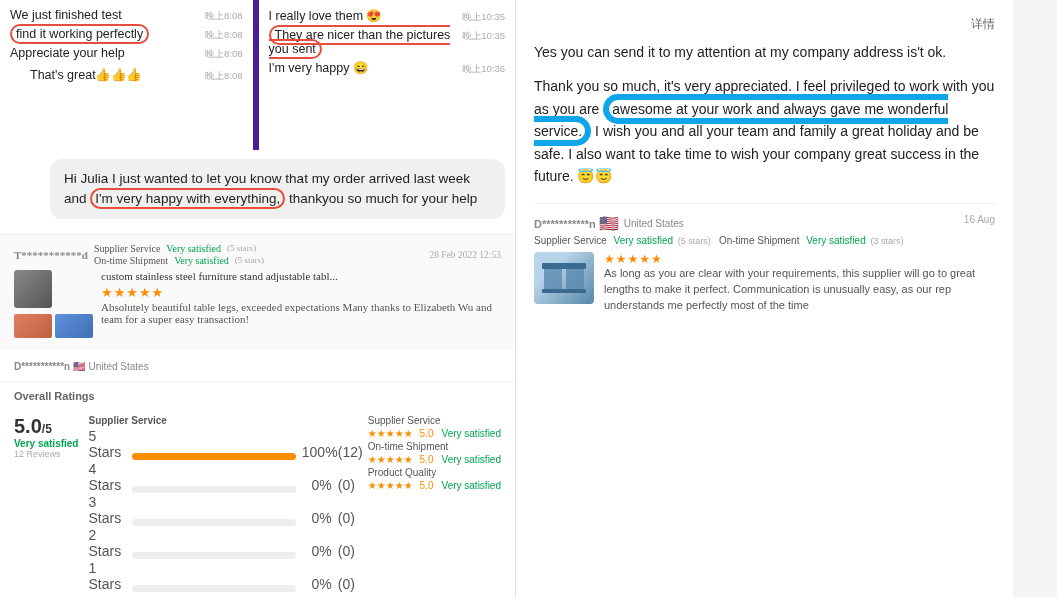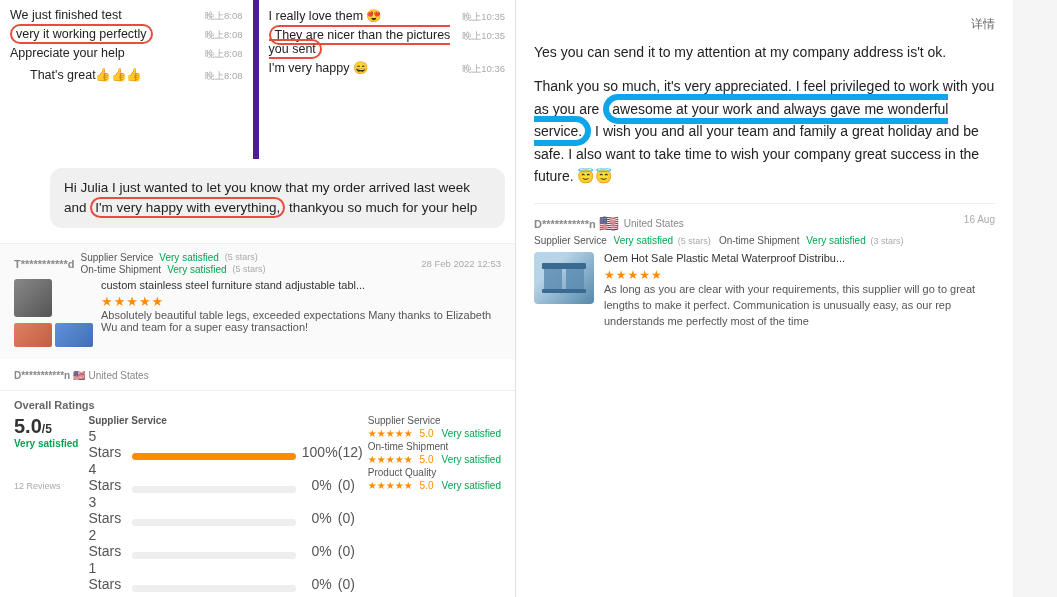--- a/index.html
+++ b/index.html
@@ -89,20 +89,21 @@
       font-size: 9.5px;
       color: #aaa;
     }
 
     
     .review-section {
       border-top: 1px solid #eee;
       padding: 8px 14px;
       background: #fafafa;
       flex: 1;
+      font-family: Liberation Serif, serif;
     }
 
     .reviewer-row {
       display: flex;
       justify-content: space-between;
       align-items: center;
       margin-bottom: 4px;
     }
 
     .stars {
@@ -252,37 +253,37 @@
     .right-review-text {
       font-size: 11px;
       color: #555;
       line-height: 1.45;
     }
 
     .overall-ratings-title {
       font-size: 11px;
       color: #666;
       font-weight: bold;
-      margin-bottom: 4px;
+      margin-bottom: 13px;
     }
   </style>
 </head>
 <body>
 
 <div class="left-panel">
 
   <div class="chat-columns">
     <div class="chat-col-left">
       <div class="msg-line">
         <span class="chat-text">We just finished test</span>
         <span class="msg-ts">晚上8:08</span>
       </div>
       <div class="msg-line">
         <span class="chat-text">
-          <span class="highlighted-msg">very it working perfectly</span>
+          <span class="highlighted-msg">find it working perfectly</span>
         </span>
         <span class="msg-ts">晚上8:08</span>
       </div>
       <div class="msg-line">
         <span class="chat-text">Appreciate your help</span>
         <span class="msg-ts">晚上8:08</span>
       </div>
       <div class="msg-line" style="padding-left:20px; margin-top:6px;">
         <span class="chat-text">That's great👍👍👍</span>
         <span class="msg-ts">晚上8:08</span>
@@ -353,21 +354,21 @@
       <span>United States</span>
     </div>
   </div>
 
   <div class="ratings-section">
     <div class="overall-ratings-title">Overall Ratings</div>
     <div style="display:flex;gap:10px;">
       <div>
         <div style="font-size:20px;font-weight:bold;color:#333;">5.0<span style="font-size:12px;">/5</span></div>
         <div style="font-size:10px;color:#00a650;font-weight:bold;">Very satisfied</div>
-        <div style="font-size:9px;color:#aaa;margin-top:32px;">12 Reviews</div>
+        <div style="font-size:9px;color:#aaa;">12 Reviews</div>
       </div>
       <div style="flex:1;">
         <div style="font-size:10px;color:#555;margin-bottom:2px;font-weight:bold;">Supplier Service</div>
         <div class="bar-row">
           <span class="bar-label">5 Stars</span>
           <div class="bar-bg">
               <div class="bar-fill" style="width:100%;"></div>
             </div>
           <span class="bar-pct">100%</span>
           <span class="bar-count">(12)</span>
@@ -470,19 +471,18 @@
     <div class="right-product-row">
       <div class="right-product-img">
         <svg width="44" height="38" viewBox="0 0 44 38">
           <rect x="2" y="8" width="18" height="26" rx="2" fill="#5a8ab0" opacity="0.8"></rect>
           <rect x="24" y="8" width="18" height="26" rx="2" fill="#5a8ab0" opacity="0.8"></rect>
           <rect x="0" y="4" width="44" height="6" rx="1" fill="#3a6a90"></rect>
           <rect x="0" y="30" width="44" height="4" rx="1" fill="#3a6a90"></rect>
         </svg>
       </div>
       <div>
-        <div class="right-product-name">Oem Hot Sale Plastic Metal Waterproof Distribu...</div>
         <div class="stars" style="font-size:12px;">★★★★★</div>
         <div class="right-review-text">As long as you are clear with your requirements, this supplier will go to great lengths to make it perfect. Communication is unusually easy, as our rep understands me perfectly most of the time</div>
       </div>
     </div>
   </div>
 </div>
 
 </body></html>

